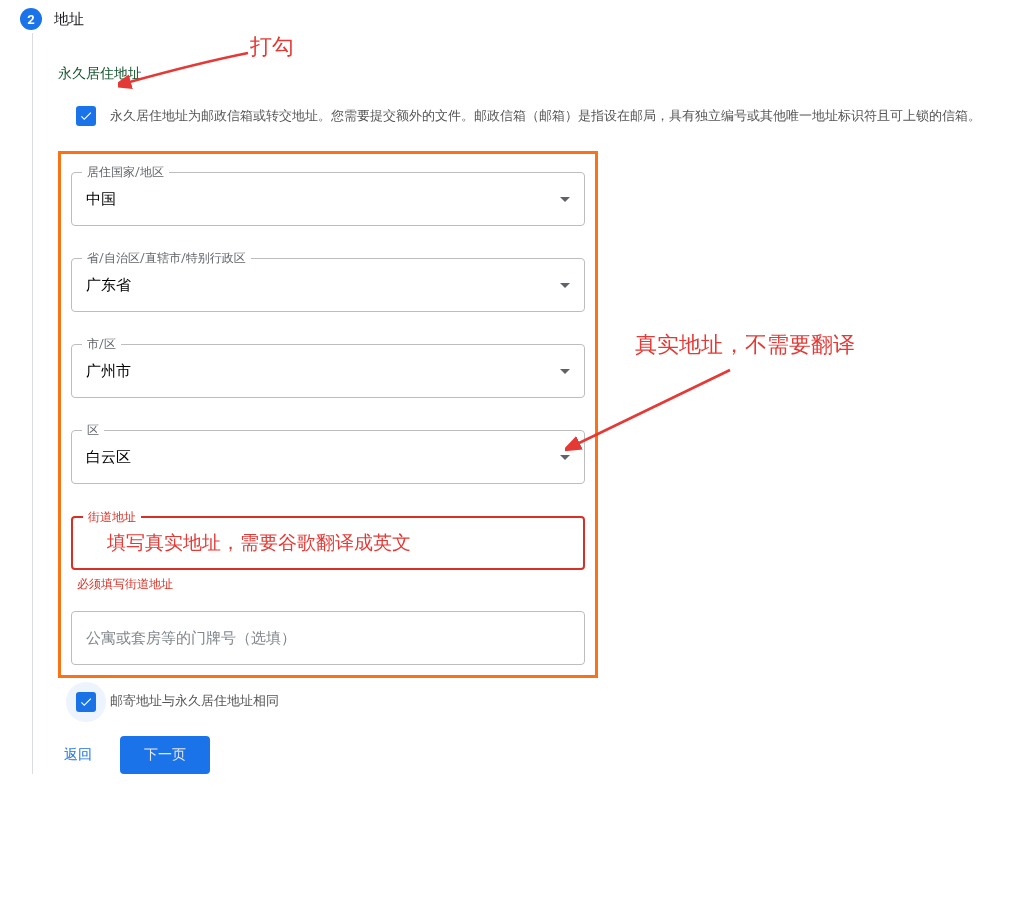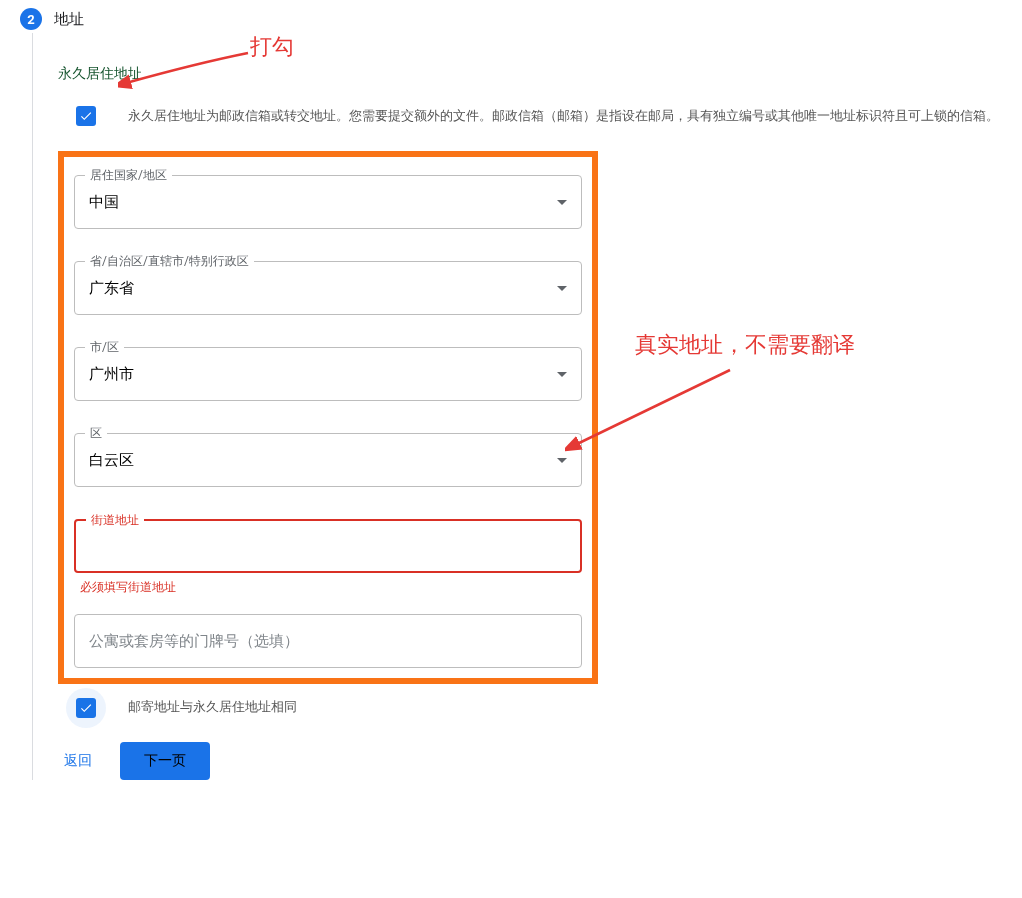--- a/index.html
+++ b/index.html
@@ -50,21 +50,21 @@
     }
     .subtitle {
       font-size: 14px;
       color: #14532d;
       margin-bottom: 22px;
       margin-top: 35px;
     }
     .checkbox-row {
       display: flex;
       align-items: flex-start;
-      gap: 32px;
+      gap: 14px;
       margin-bottom: 24px;
       margin-left: 18px;
     }
     .checkbox-row.last {
       margin-left: 18px;
       margin-top: 12px;
       align-items: center;
     }
     .checkbox {
       width: 20px;
@@ -94,21 +94,21 @@
       position: relative;
       z-index: 1;
     }
     .checkbox-text {
       font-size: 13px;
       line-height: 1.7;
       color: #555;
       flex: 1;
     }
     .red-box {
-      border: 6px solid #f97316;
+      border: 3px solid #f97316;
       padding: 18px 10px 10px 10px;
       width: 540px;
     }
     .field-wrap {
       position: relative;
       margin-bottom: 32px;
     }
     .field-wrap.error-wrap {
       margin-bottom: 8px;
     }
@@ -172,21 +172,21 @@
     }
     .btn-back {
       color: #1a73e8;
       font-size: 14px;
       background: none;
       border: none;
       cursor: pointer;
     }
     .btn-next {
       background: #1a73e8;
-      color: #000000;
+      color: #e5e5e5;
       border: none;
       padding: 10px 24px;
       font-size: 14px;
       border-radius: 4px;
       cursor: pointer;
     }
     
     .annot {
       position: absolute;
       color: #e53935;
@@ -268,20 +268,21 @@
         <div class="field">
           <div class="field-label">区</div>
           <div class="field-value">白云区</div>
           <div class="dropdown-arrow"></div>
         </div>
       </div>
 
       <div class="field-wrap error-wrap">
         <div class="field error">
           <div class="field-label error">街道地址</div>
+          <span class="annot-inline">填写真实地址，需要谷歌翻译成英文</span>
         </div>
         <div class="error-msg">必须填写街道地址</div>
       </div>
 
       <div class="field-wrap">
         <div class="field">
           <div class="field-placeholder">公寓或套房等的门牌号（选填）</div>
         </div>
       </div>
     </div>

